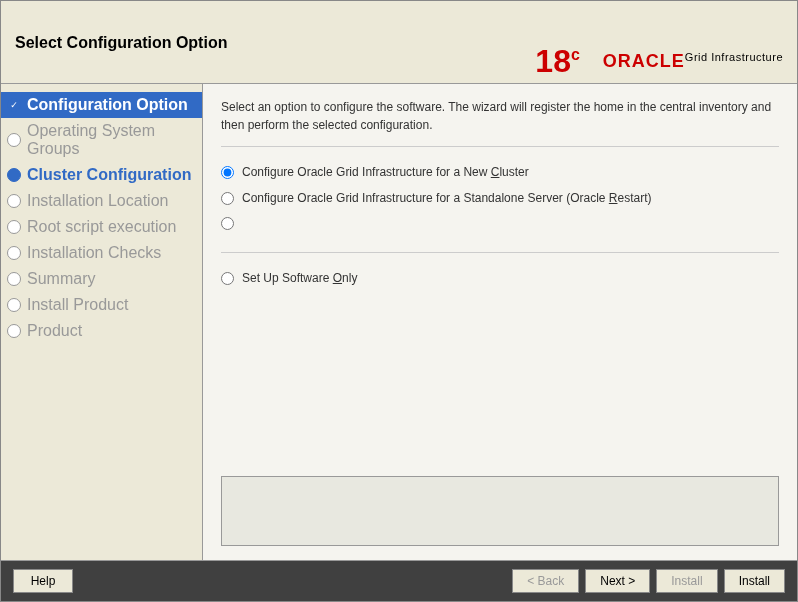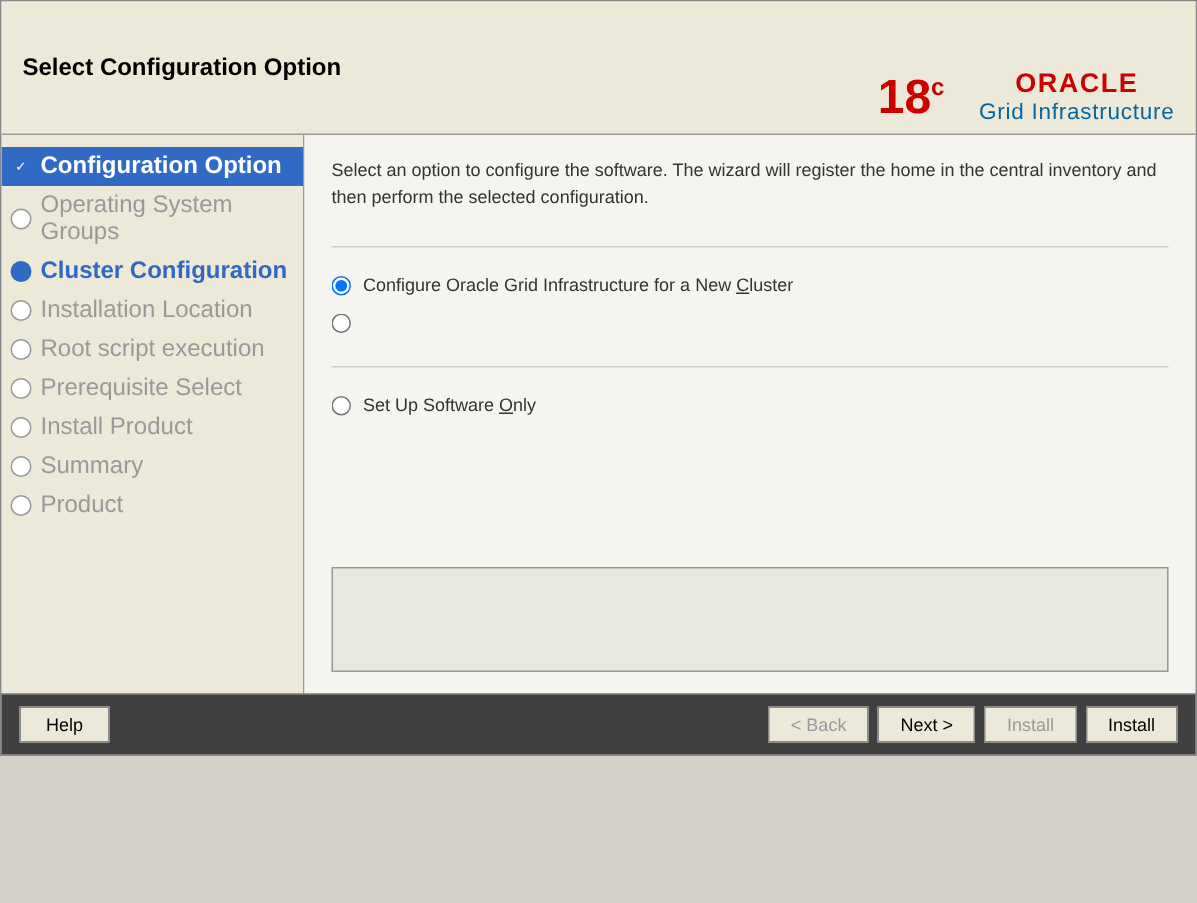--- a/index.html
+++ b/index.html
@@ -6,21 +6,21 @@
     body {
       font-family: Arial, sans-serif;
       font-size: 13px;
       background: #d4d0c8;
       width: 798px;
       height: 602px;
       overflow: hidden;
     }
     .window {
       width: 798px;
-      height: 504px;
+      height: 602px;
       display: flex;
       flex-direction: column;
       background: #ece9d8;
       border: 1px solid #888;
     }
     .title-bar {
       background: #ece9d8;
       padding: 8px 14px 6px;
       border-bottom: 1px solid #999;
       display: flex;
@@ -43,32 +43,32 @@
       font-weight: bold;
       color: #cc0000;
       line-height: 1;
     }
     .oracle-18c sup {
       font-size: 16px;
       color: #cc0000;
     }
     .oracle-text {
       display: flex;
-      flex-direction: column;
-      align-items: center;
+      flex-direction: row;
+      align-items: flex-start;
     }
     .oracle-name {
       font-size: 18px;
       font-weight: bold;
       color: #cc0000;
       letter-spacing: 1px;
     }
     .oracle-subtitle {
-      font-size: 15px;
-      color: #0369a1;
+      font-size: 11px;
+      color: #000000;
       letter-spacing: 0.5px;
     }
     .main-content {
       display: flex;
       flex: 1;
       overflow: hidden;
     }
     .sidebar {
       width: 202px;
       background: #ece9d8;
@@ -137,21 +137,21 @@
       padding: 14px 18px;
       display: flex;
       flex-direction: column;
     }
     .description-text {
       font-size: 12px;
       color: #333;
       margin-bottom: 18px;
       line-height: 1.5;
       border-bottom: 1px solid #ccc;
-      padding-bottom: 24px;
+      padding-bottom: 12px;
     }
     .radio-option {
       display: flex;
       align-items: center;
       margin-bottom: 12px;
       cursor: pointer;
     }
     .radio-option input[type="radio"] {
       margin-right: 8px;
       cursor: pointer;
@@ -253,53 +253,57 @@
         <div class="step-icon">
           <div class="step-circle"></div>
         </div>
         <span class="step-label">Root script execution</span>
       </div>
 
       <div class="sidebar-item disabled">
         <div class="step-icon">
           <div class="step-circle"></div>
         </div>
-        <span class="step-label">Prerequisite Select</span>
+        <span class="step-label">Installation Checks</span>
+      </div>
+
+      <div class="sidebar-item disabled">
+        <div class="step-icon">
+          <div class="step-circle"></div>
+        </div>
+        <span class="step-label">Summary</span>
       </div>
 
       <div class="sidebar-item disabled">
         <div class="step-icon">
           <div class="step-circle"></div>
         </div>
         <span class="step-label">Install Product</span>
-      </div>
-
-      <div class="sidebar-item disabled">
-        <div class="step-icon">
-          <div class="step-circle"></div>
-        </div>
-        <span class="step-label">Summary</span>
       </div>
 
       <div class="sidebar-item disabled">
         <div class="step-icon">
           <div class="step-circle"></div>
         </div>
         <span class="step-label">Product</span>
       </div>
     </div>
 
     <div class="content-area">
       <p class="description-text">Select an option to configure the software. The wizard will register the home in the central inventory and then perform the selected configuration.</p>
 
       <div class="radio-option">
         <input type="radio" name="config-option" id="new-cluster" checked="" style="">
         <label class="radio-label" for="new-cluster">Configure Oracle Grid Infrastructure for a New <u>C</u>luster</label>
       </div>
 
+      <div class="radio-option">
+        <input type="radio" name="config-option" id="standalone" style="">
+        <label class="radio-label" for="standalone">Configure Oracle Grid Infrastructure for a Standalone Server (Oracle <u>R</u>estart)</label>
+      </div>
 
       <div class="radio-option">
         <input type="radio" name="config-option" id="upgrade" style="">
       </div>
 
       <hr class="divider">
 
       <div class="radio-option">
         <input type="radio" name="config-option" id="software-only" style="">
         <label class="radio-label" for="software-only">Set Up Software <u>O</u>nly</label>

